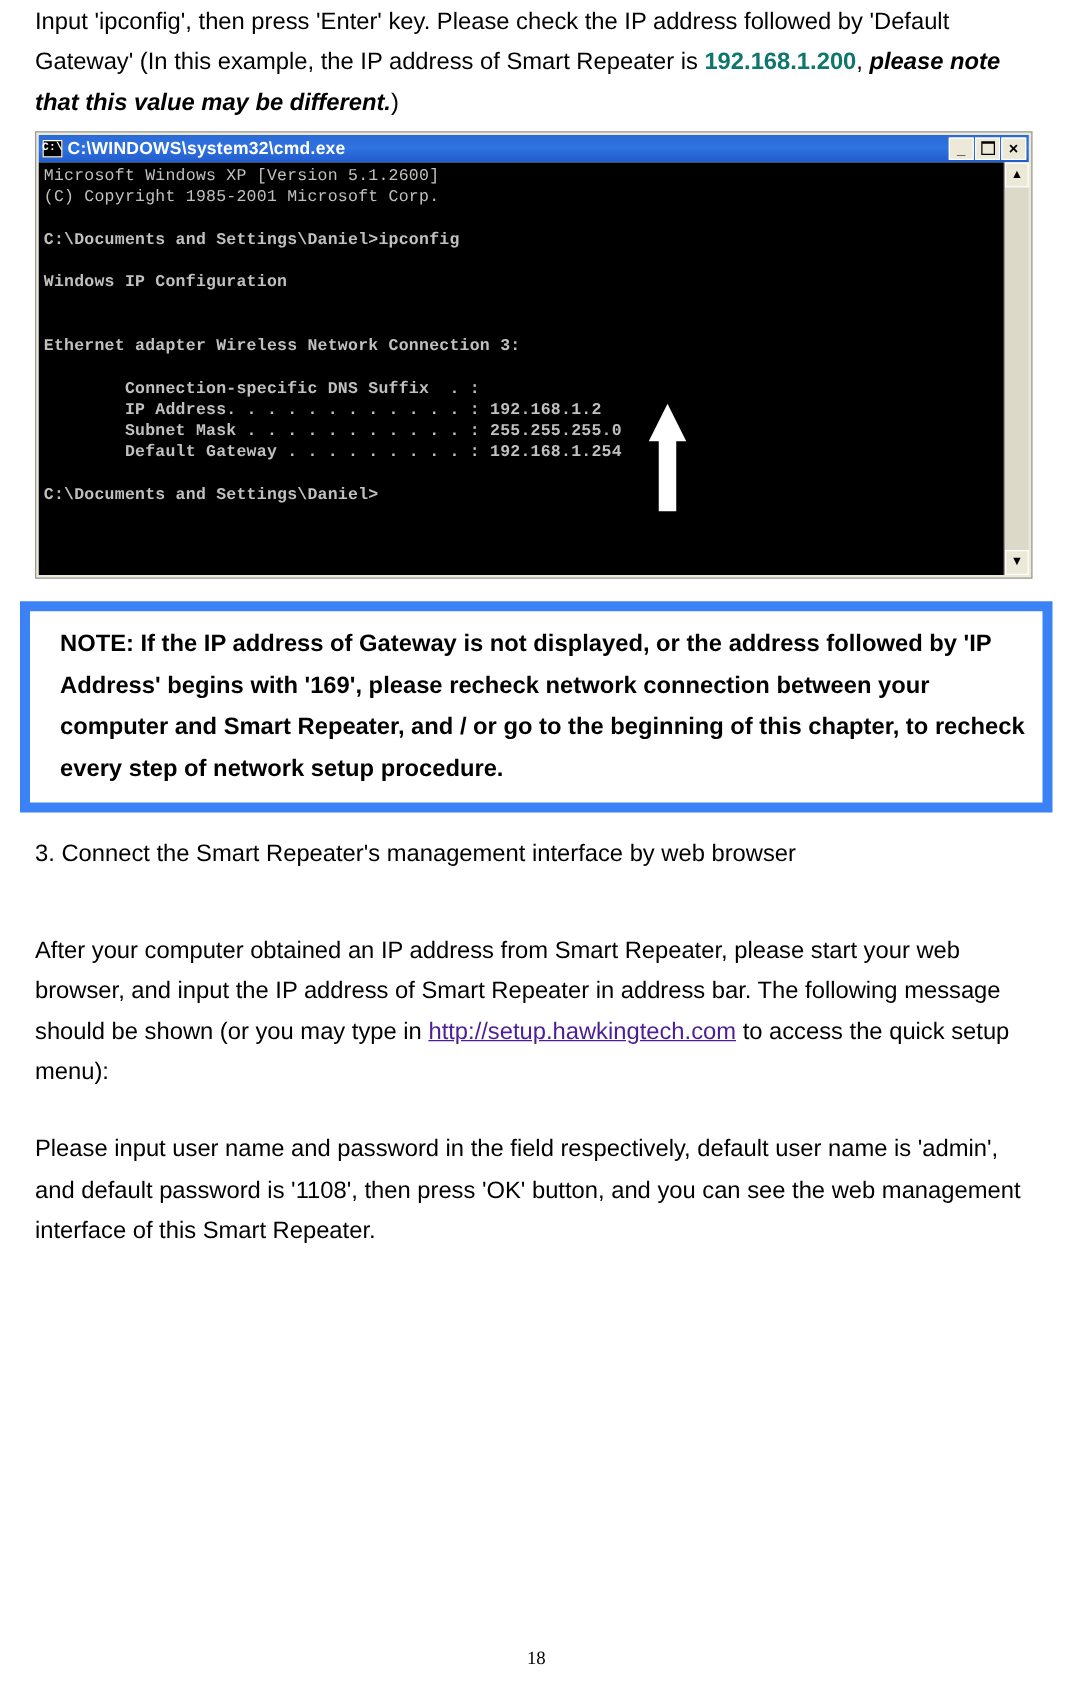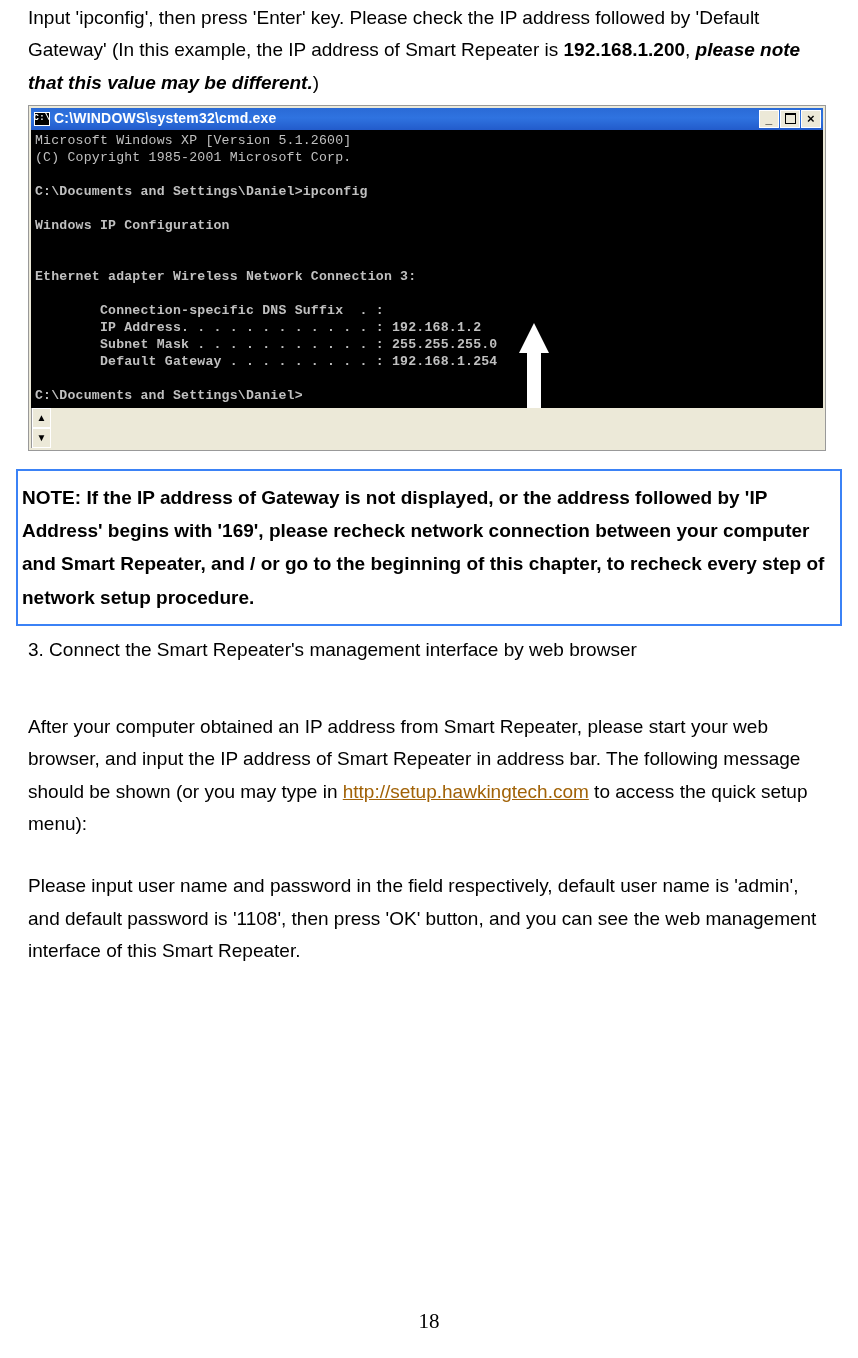--- a/index.html
+++ b/index.html
@@ -8,21 +8,21 @@
       height: 1358px;
       background: #fff;
       font-family: Arial, Helvetica, sans-serif;
       font-size: 19px;
       color: #000;
       padding: 2px 28px 0 28px;
       position: relative;
       line-height: 1.7;
     }
     .intro { margin-bottom: 6px; }
-    .ip-value { color: #000000; font-weight: bold; }
+    .ip-value { color: #0f766e; font-weight: bold; }
     .note-italic { font-style: italic; font-weight: bold; }
 
     .cmd-window {
       border: 1px solid #999;
       width: 798px;
       margin-bottom: 18px;
       background: #ece9d8;
       padding: 2px;
     }
     .titlebar {
@@ -58,21 +58,21 @@
       font-weight: bold;
       font-size: 12px;
       color: #000;
     }
     .title-btn.max::before {
       content:""; display:block; width:9px; height:8px;
       border: 1px solid #000; border-top: 2px solid #000;
     }
     .title-btn.close { font-size: 13px; }
 
-    .cmd-body-wrap { display: flex; flex-direction: column; }
+    .cmd-body-wrap { display: flex; }
     .cmd-body {
       flex: 1;
       background: #000;
       color: #c0c0c0;
       font-family: "Lucida Console", "Courier New", monospace;
       font-size: 13.2px;
       line-height: 17px;
       padding: 2px 4px 4px 4px;
       white-space: pre;
       height: 330px;
@@ -112,39 +112,39 @@
     }
     .arrow-up::after {
       content:"";
       position:absolute;
       left: 8px; top: 28px;
       width: 14px; height: 58px;
       background: #fff;
     }
 
     .note-box {
-      border: 2px solid #3b82f6;
-      padding: 10px 10px 10px 4px;
+      border: 8px solid #3b82f6;
+      padding: 10px 10px 10px 24px;
       font-size: 19px;
       font-weight: bold;
       line-height: 1.75;
-      margin: 0 -12px 8px -12px;
+      margin: 0 -12px 18px -12px;
     }
 
     .section-heading { margin-bottom: 45px; }
     .para { margin-bottom: 30px; }
-    .link { color: #a16207; text-decoration: underline; }
+    .link { color: #4c1d95; text-decoration: underline; }
 
     .page-num {
       position: absolute;
       bottom: 18px;
       left: 0; right: 0;
       text-align: center;
       font-family: "Times New Roman", serif;
-      font-size: 21px;
+      font-size: 15px;
     }
   </style>
 </head>
 <body>
 
 <p class="intro">
   <span>Input 'ipconfig', then press 'Enter' key. Please check the IP address followed by 'Default Gateway' (In this example, the IP address of Smart Repeater is </span><span class="ip-value">192.168.1.200</span><span>, </span><span class="note-italic">please note that this value may be different.</span><span>)</span>
 </p>
 
 <div class="cmd-window">

